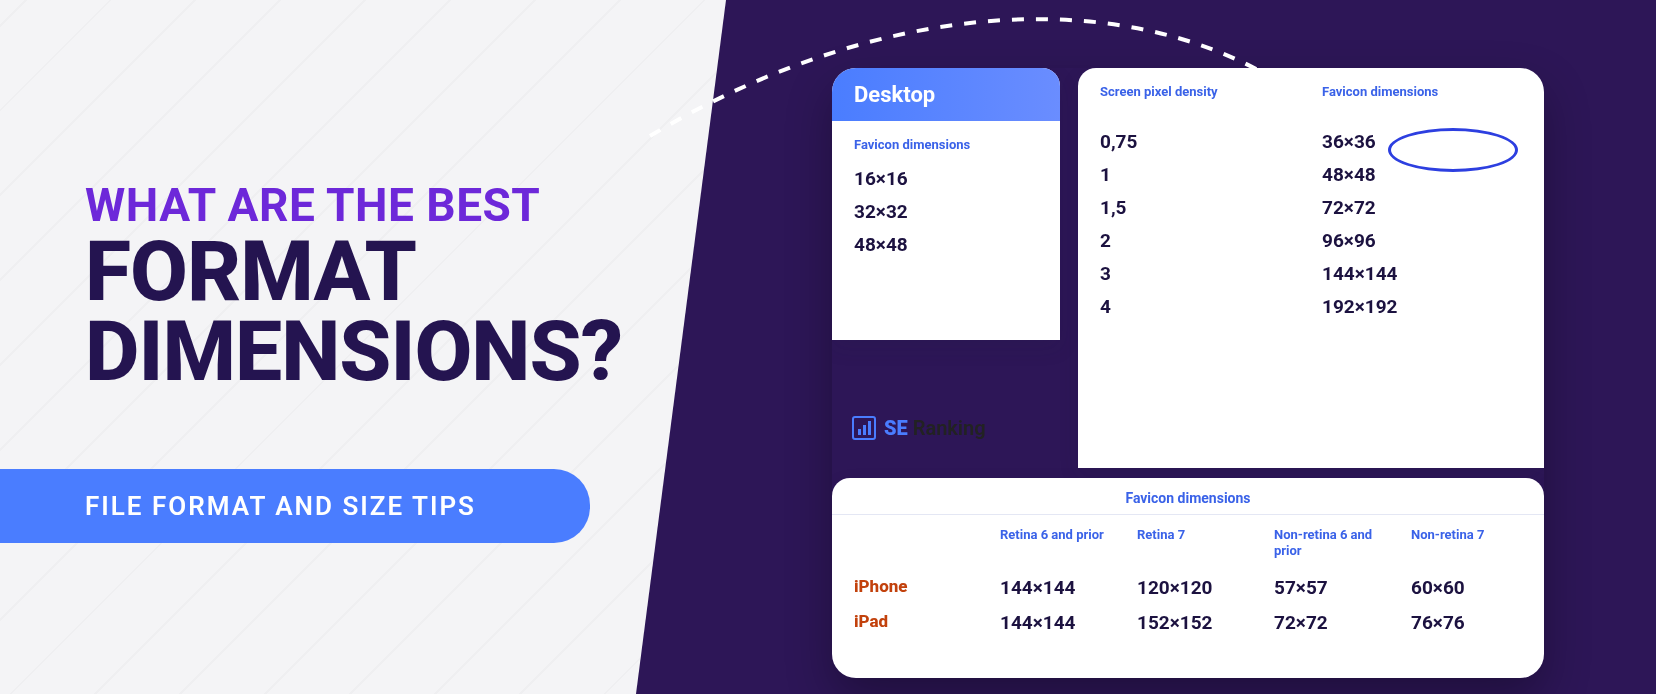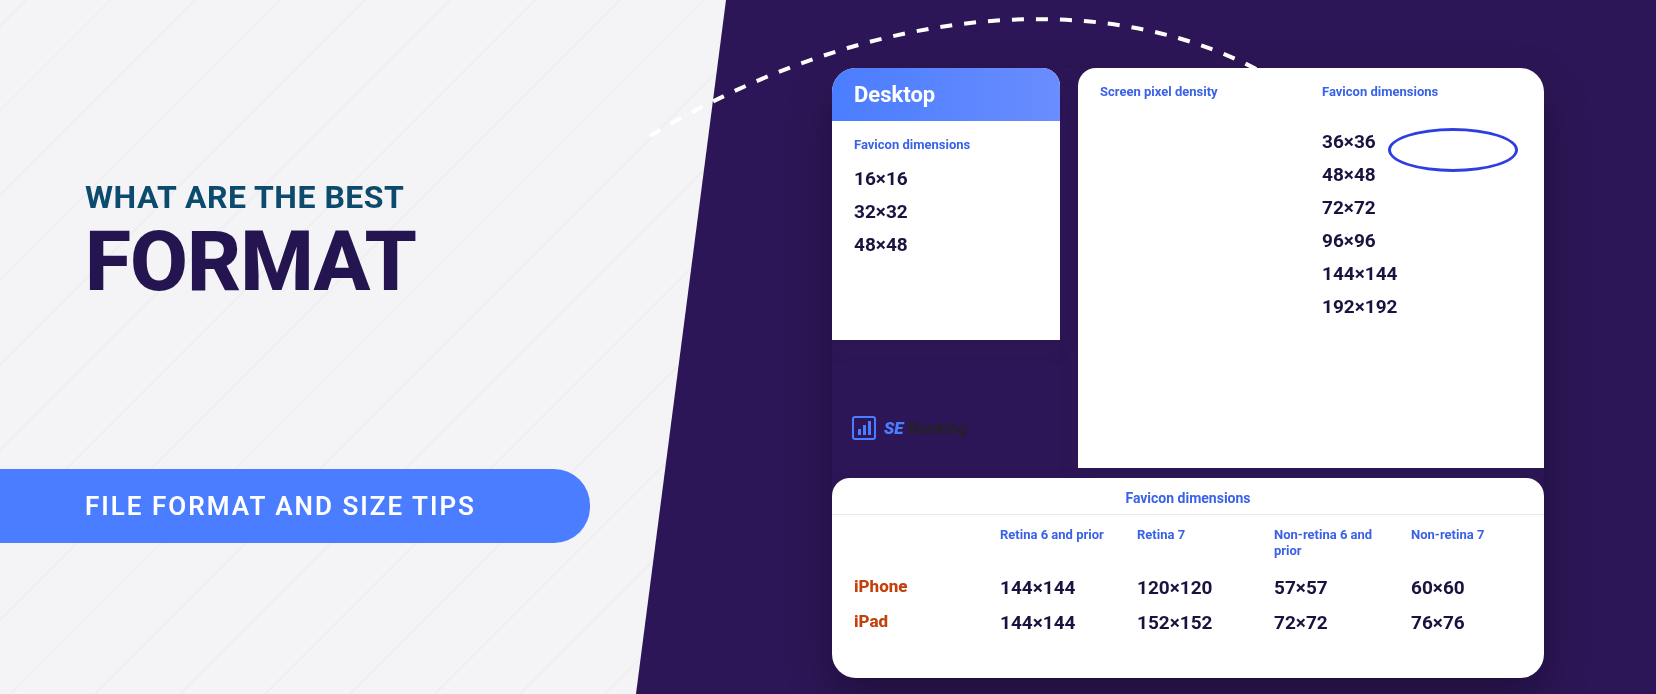--- a/index.html
+++ b/index.html
@@ -37,25 +37,24 @@
     background: #2d1657;
     clip-path: polygon(90px 0, 100% 0, 100% 100%, 0 100%);
   }
   .left-copy {
     position: absolute;
     left: 85px;
     top: 178px;
     z-index: 5;
   }
   .kicker {
-    color: #0c4a6e;
-    font-size: 32px;
+    color: #6d28d9;
+    font-size: 46px;
     font-weight: 700;
     letter-spacing: 0.5px;
-    margin-bottom: 6px;
   }
   .headline {
     color: #241450;
     font-size: 84px;
     font-weight: 800;
     line-height: 0.95;
     letter-spacing: -1px;
   }
   .pill {
     position: absolute;
@@ -178,21 +177,21 @@
     display: flex;
     align-items: flex-end;
     justify-content: center;
     gap: 2px;
     padding: 3px;
   }
   .se-icon span {
     width: 3px;
     background: #4a7dff;
   }
-  .se-text { color:#222; font-weight:600; font-size:17px;font-style:italic; }
+  .se-text { color:#222; font-weight:600; font-size:20px; }
   .se-text b { color:#4a7dff; }
   .apple-card {
     position: absolute;
     left: 0;
     right: 0;
     top: 410px;
     background: #fff;
     border-radius: 18px 18px 0 0;
     box-shadow: 0 8px 20px rgba(30,30,60,0.12);
     overflow: hidden;
@@ -249,20 +248,21 @@
 <div class="bg-right"></div>
 
 <svg class="arrow-svg" viewBox="0 0 720 160">
   <path d="M10 130 C 260 -20, 520 -20, 670 98" stroke="#ffffff" stroke-width="4" stroke-dasharray="12 12" fill="none"></path>
   <polygon points="670,98 644,80 650,104" fill="#ffffff"></polygon>
 </svg>
 
 <div class="left-copy">
   <div class="kicker">WHAT ARE THE  BEST</div>
   <div class="headline">FORMAT</div>
+  <div class="headline">DIMENSIONS?</div>
 </div>
 
 <div class="pill">
   <span class="pill-text">FILE FORMAT AND SIZE TIPS</span>
 </div>
 
 <div class="tables-wrap">
 
   <div class="top-row">
     <div class="card card-desktop">
@@ -284,20 +284,28 @@
         <span style="height:100%"></span>
       </span>
       <span class="se-text"><b>SE</b><span> Ranking</span></span>
     </div>
 
     <div class="card card-android">
       <div class="card-body">
         <div class="android-grid">
           <div class="android-col">
             <span class="col-label" style="min-height:32px">Screen pixel density</span>
+            <div class="list-vals">
+              <span class="val">0,75</span>
+              <span class="val">1</span>
+              <span class="val">1,5</span>
+              <span class="val">2</span>
+              <span class="val">3</span>
+              <span class="val">4</span>
+            </div>
           </div>
           <div class="android-col">
             <span class="col-label" style="min-height:32px">Favicon dimensions</span>
             <div class="list-vals">
               <span class="val">36×36</span>
               <span class="val">48×48</span>
               <span class="val">72×72</span>
               <span class="val">96×96</span>
               <span class="val">144×144</span>
               <span class="val">192×192</span>

